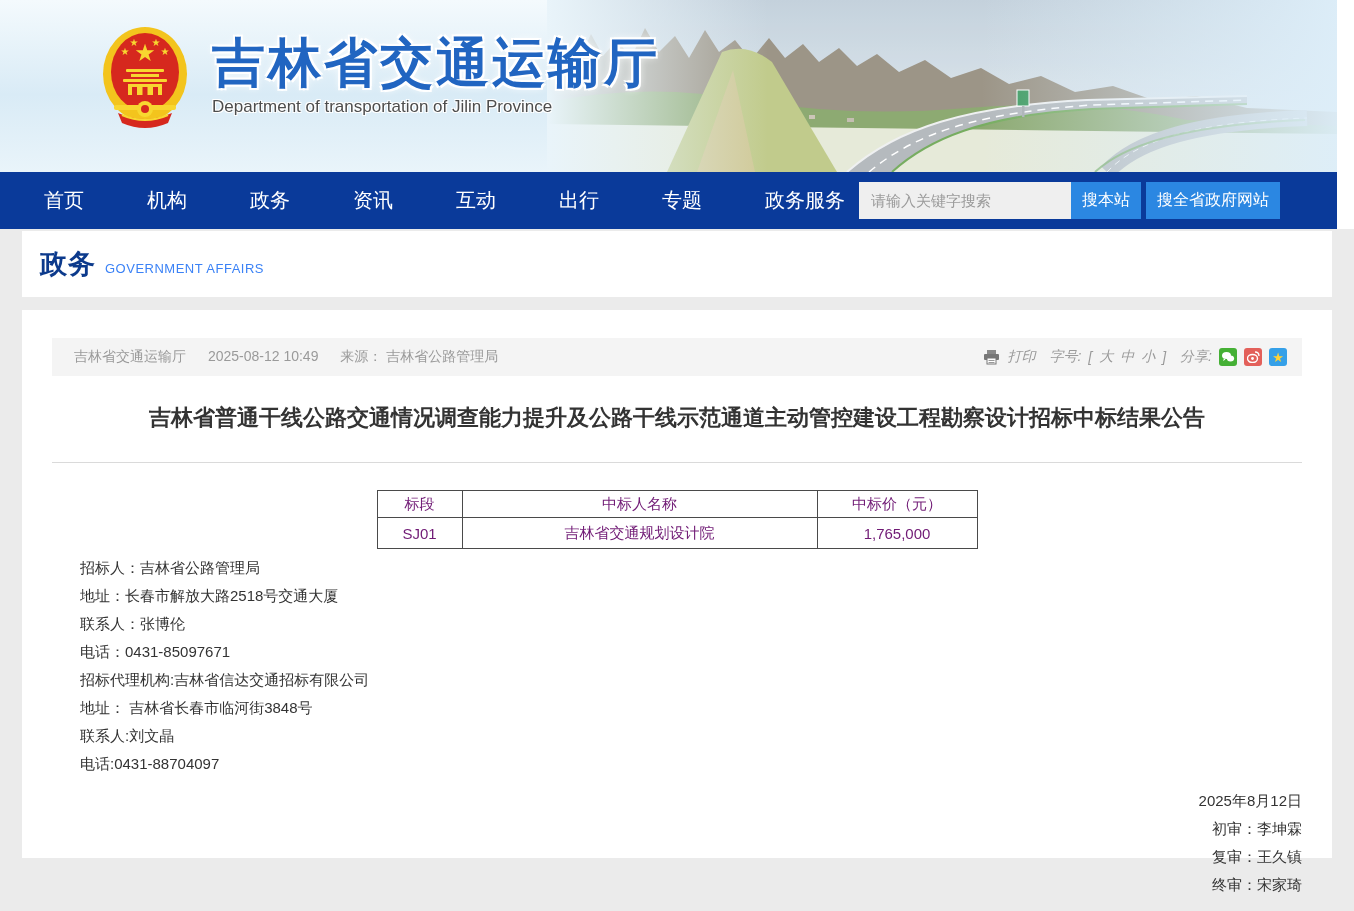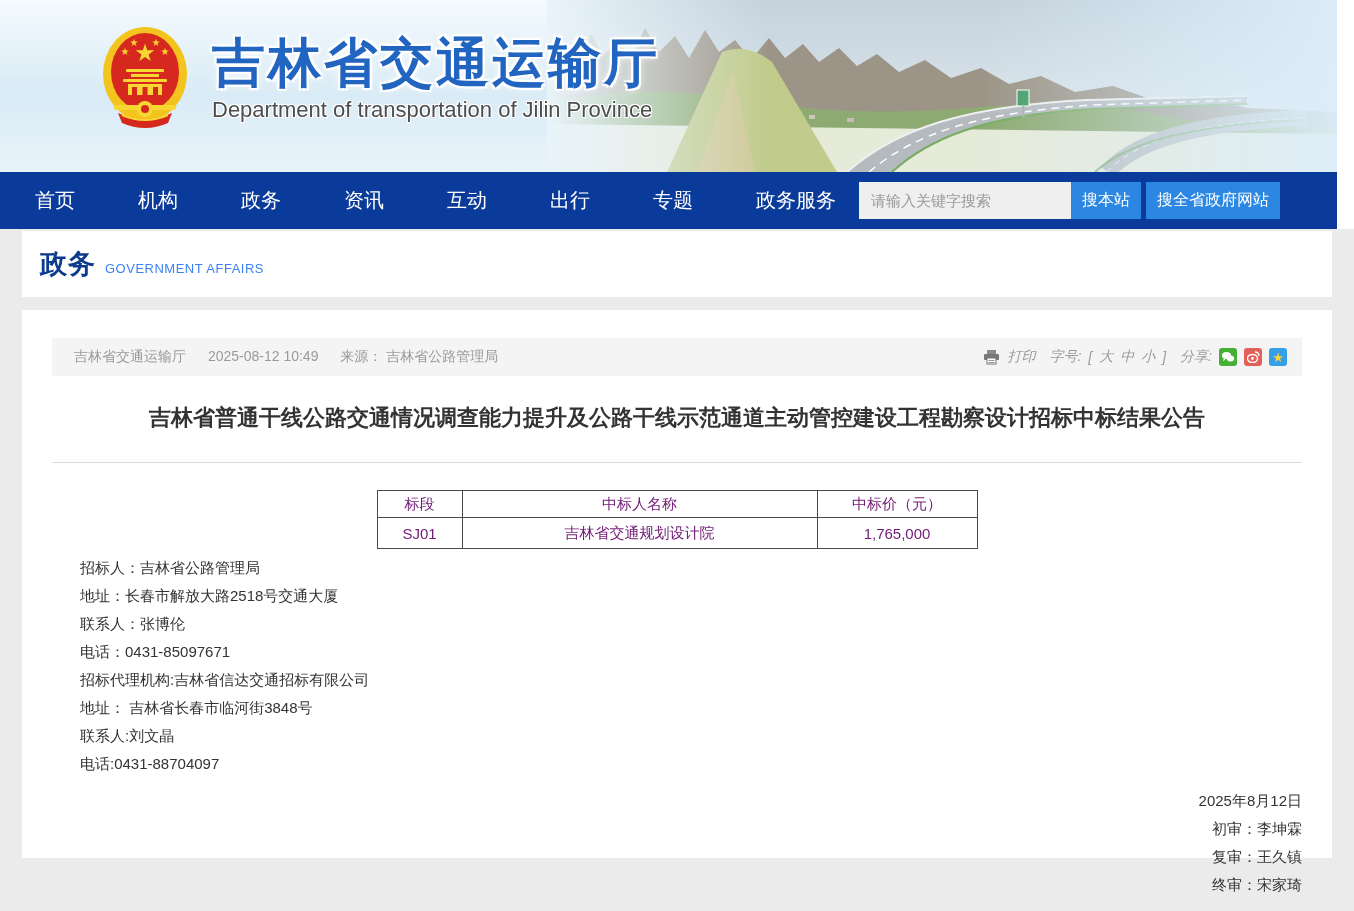--- a/index.html
+++ b/index.html
@@ -9,27 +9,27 @@
 
   
   .header { position:absolute; top:0; left:0; width:1337px; height:172px;
             background:linear-gradient(180deg,#f4fafd 0%,#d9ebf6 55%,#e9f4fa 100%); overflow:hidden; }
   .header-photo { position:absolute; right:0; top:0; }
   .brand { position:absolute; left:100px; top:24px; display:flex; align-items:flex-start; z-index:5; }
   .brand-emblem { width:90px; height:108px; flex:0 0 auto; }
   .brand-text { margin-left:22px; padding-top:10px; }
   .site-title { font-size:53px; font-weight:bold; color:#2165c1; letter-spacing:3px; line-height:1.1;
                 text-shadow:-2px -2px 0 #fff,2px -2px 0 #fff,-2px 2px 0 #fff,2px 2px 0 #fff,0 0 8px #fff; }
-  .site-subtitle { margin-top:5px; font-size:22px; color:#4d4d4d;
+  .site-subtitle { margin-top:5px; font-size:17px; color:#4d4d4d;
                    text-shadow:-1px -1px 0 #fff,1px -1px 0 #fff,-1px 1px 0 #fff,1px 1px 0 #fff; }
 
   
   .nav { position:absolute; top:172px; left:0; width:1337px; height:57px; background:#0a3a9a;
          display:flex; align-items:center; }
-  .nav-items { display:flex; align-items:center; padding-left:35px; }
+  .nav-items { display:flex; align-items:center; padding-left:44px; }
   .nav-item { color:#ffffff; font-size:20px; text-decoration:none; margin-right:63px; white-space:nowrap; cursor:pointer; }
   .nav-search { position:absolute; right:57px; top:10px; height:37px; display:flex; align-items:stretch; }
   .search-input { width:212px; border:0; outline:0; background:#efefef; padding:0 12px; font-size:15px; color:#333;
                   font-family:"Liberation Sans","DejaVu Sans",sans-serif; }
   .search-input::placeholder { color:#9a9a9a; }
   .btn-search { border:0; background:#2b87e2; color:#fff; font-size:16px; padding:0 11px; cursor:pointer; white-space:nowrap;
                 font-family:"Liberation Sans","DejaVu Sans",sans-serif; }
   .btn-search.gov { margin-left:5px; }
 
   

